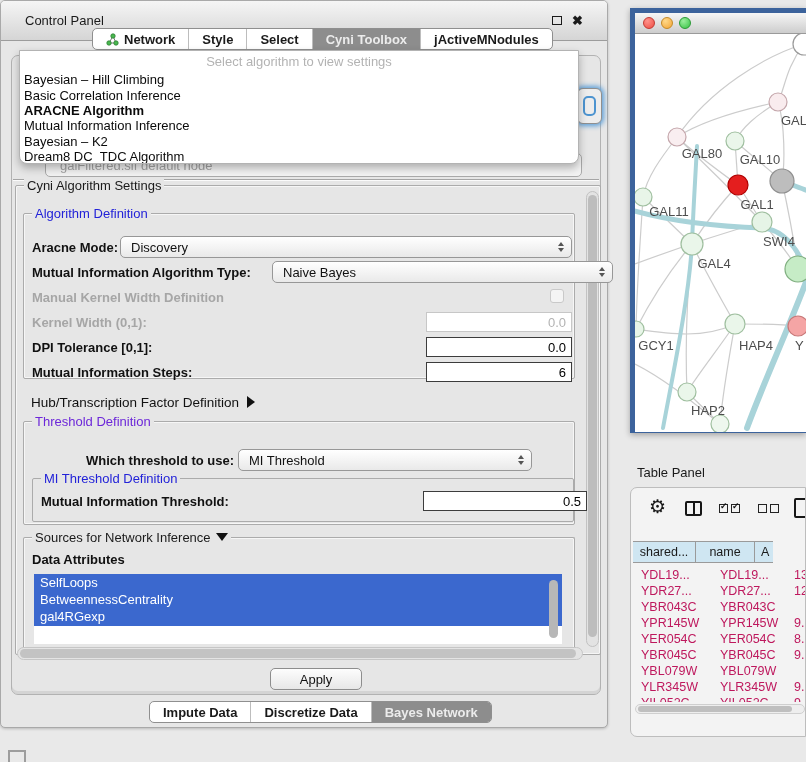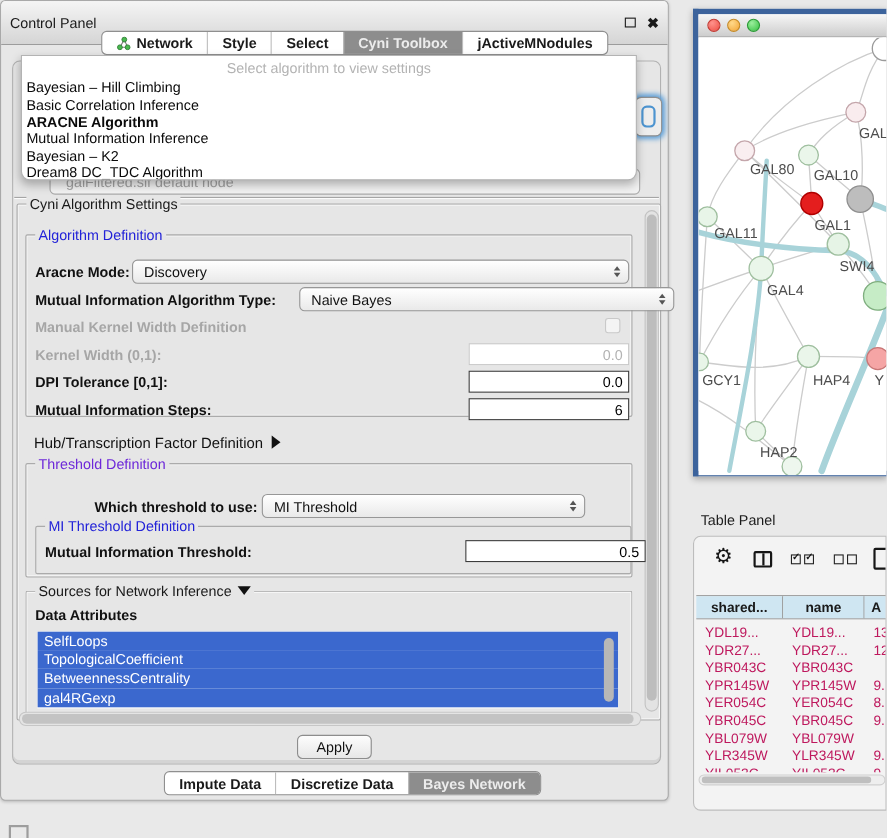--- a/index.html
+++ b/index.html
@@ -4,21 +4,21 @@
 <style>
   * { margin:0; padding:0; box-sizing:border-box; }
   html,body { width:806px; height:762px; }
   body { background:#e9e9e9; font-family:"Liberation Sans", sans-serif; position:relative; overflow:hidden; color:#111; }
 
   
   .cp-window { position:absolute; left:0; top:8; width:608px; height:728px;
     background:#e7e7e7; border:1px solid #a9a9a9; border-radius:5px; box-shadow:0 1px 3px rgba(0,0,0,.2); }
   .cp-titlebar { position:absolute; left:0; top:0; width:100%; height:40px;
     background:linear-gradient(#f5f5f5,#d5d5d5); border-bottom:1px solid #9c9c9c; border-radius:4px 4px 0 0;
-    display:flex; align-items:center; padding:0 8px; }
+    display:flex; align-items:center; padding:0 24px; }
   .cp-title { font-size:13px; color:#1a1a1a; }
   .cp-titlebar .spacer { flex:1; }
   .float-ico { width:10px; height:9px; border:1.5px solid #1a1a1a; margin-right:10px; }
   .close-ico { font-size:13px; font-weight:bold; color:#1a1a1a; line-height:1; }
 
   
   .seg-bar { position:absolute; display:flex; border:1px solid #8f8f8f; border-radius:5px; background:#fff; overflow:hidden; height:22px; }
   .seg { display:flex; align-items:center; gap:5px; padding:0 13px; font-size:13px; font-weight:bold; color:#1a1a1a; border-left:1px solid #bdbdbd; white-space:nowrap; }
   .seg:first-child { border-left:none; }
   .seg.sel { background:#8d8d8d; color:#ececec; }
@@ -79,21 +79,21 @@
   .tri-right { display:inline-block; width:0; height:0; border-top:6px solid transparent; border-bottom:6px solid transparent; border-left:8px solid #111; margin-left:8px; vertical-align:-1px; }
   .tri-dn-b { display:inline-block; width:0; height:0; border-left:6px solid transparent; border-right:6px solid transparent; border-top:8px solid #111; margin-left:5px; vertical-align:1px; }
 
   .attr-list { position:absolute; left:10px; top:36px; width:528px; height:70px; background:#fff; overflow:hidden; }
   .attr-item { height:17.2px; background:#3b68ce; color:#fff; font-size:13px; display:flex; align-items:center; padding:0 6px; }
   .attr-scroll { position:absolute; right:4px; top:6px; width:9px; height:58px; background:#b7b7b7; border-radius:5px; }
 
   .hscroll { position:absolute; left:16px; top:646px; width:566px; height:13px; background:#e4e4e4; border:1px solid #c6c6c6; border-radius:7px; }
   .hscroll .thumb { position:absolute; left:2px; top:1px; width:556px; height:9px; background:#c3c3c3; border-radius:5px; }
 
-  .apply-btn { position:absolute; left:269px; top:667px; width:68px; height:22px;
+  .apply-btn { position:absolute; left:269px; top:667px; width:92px; height:22px;
     background:linear-gradient(#fdfdfd,#e7e7e7); border:1px solid #8d8d8d; border-radius:5px;
     font-size:13px; color:#111; display:flex; align-items:center; justify-content:center; }
 
   
   .net-window { position:absolute; left:630px; top:8px; width:176px; height:425px;
     border:5px solid #3c639c; border-right:none; background:#fff; box-shadow:0 2px 6px rgba(0,0,0,.3); }
   .net-titlebar { height:21px; background:linear-gradient(#f6f6f6,#cdcdcd); border-bottom:1px solid #9a9a9a;
     display:flex; align-items:center; gap:6px; padding:0 8px; }
   .tl { width:12px; height:12px; border-radius:50%; }
   .tl.r { background:radial-gradient(circle at 35% 30%, #ff938c, #ee4e44); border:1px solid #c23a33; }
@@ -107,21 +107,21 @@
     background:#f3f3f3; border:1px solid #bdbdbd; border-radius:7px 0 0 7px; overflow:hidden; }
   .tp-toolbar { position:absolute; left:0; top:8px; width:100%; height:32px; display:flex; align-items:center; }
   .gear { position:absolute; left:18px; top:1px; font-size:19px; color:#161616; line-height:1; }
   .ico-cols { position:absolute; left:54px; top:5px; width:17px; height:15px; border:2px solid #161616; border-radius:2px; }
   .ico-cols::after { content:""; position:absolute; left:5.5px; top:0; width:2px; height:11px; background:#161616; }
   .cb-pair { position:absolute; top:8px; display:flex; gap:3px; }
   .cb { width:9px; height:9px; border:1.5px solid #222; position:relative; }
   .cb.ck::after { content:"✓"; position:absolute; left:0px; top:-4px; font-size:9px; font-weight:bold; color:#111; }
   .ico-page { position:absolute; left:163px; top:2px; width:16px; height:20px; border:2px solid #161616; border-radius:2px; background:#f3f3f3; }
 
-  .tbl-header { position:absolute; left:2px; top:53px; width:174px; height:22px; display:flex; border-top:1px solid #9a9a9a; border-bottom:1px solid #9a9a9a;font-weight:bold; }
+  .tbl-header { position:absolute; left:2px; top:53px; width:140px; height:22px; display:flex; border-top:1px solid #9a9a9a; border-bottom:1px solid #9a9a9a; }
   .th { background:#cfe6f2; border-right:1px solid #9a9a9a; font-size:12.5px; color:#1a1a1a;
     display:flex; align-items:center; justify-content:center; overflow:hidden; }
   .tbl-rows { position:absolute; left:2px; top:79px; width:174px; height:135px; overflow:hidden; }
   .tr { display:flex; height:16px; align-items:center; }
   .td { font-size:12.5px; color:#be185d; white-space:nowrap; overflow:hidden; padding-left:8px; }
   .tp-hscroll { position:absolute; left:4px; top:216px; width:170px; height:10px; background:#eee; border:1px solid #cfcfcf; border-radius:5px; }
   .tp-hscroll .thumb { position:absolute; left:2px; top:1px; width:154px; height:6px; background:#bfbfbf; border-radius:4px; }
 
   .mini-square { position:absolute; left:8px; top:750px; width:18px; height:14px; border:2px solid #9d9d9d; background:#e9e9e9; }
 
@@ -248,21 +248,20 @@
       <div class="field en" style="left:390px; top:12px; width:164px;">0.5</div>
     </div>
   </div>
 
   <div class="grp src-grp">
     <span class="grp-label t-black"><span>Sources for Network Inference</span><span class="tri-dn-b"></span></span>
     <span class="lbl b" style="left:8px; top:14px;">Data Attributes</span>
     <div class="attr-list">
       <div id="attr-items">
           <div class="attr-item">SelfLoops</div>
-          <div class="attr-item">TopologicalCoefficient</div>
           <div class="attr-item">BetweennessCentrality</div>
           <div class="attr-item">gal4RGexp</div>
         </div>
       <div class="attr-scroll"></div>
     </div>
   </div>
 
   <div class="hscroll">
       <div class="thumb"></div>
     </div>

